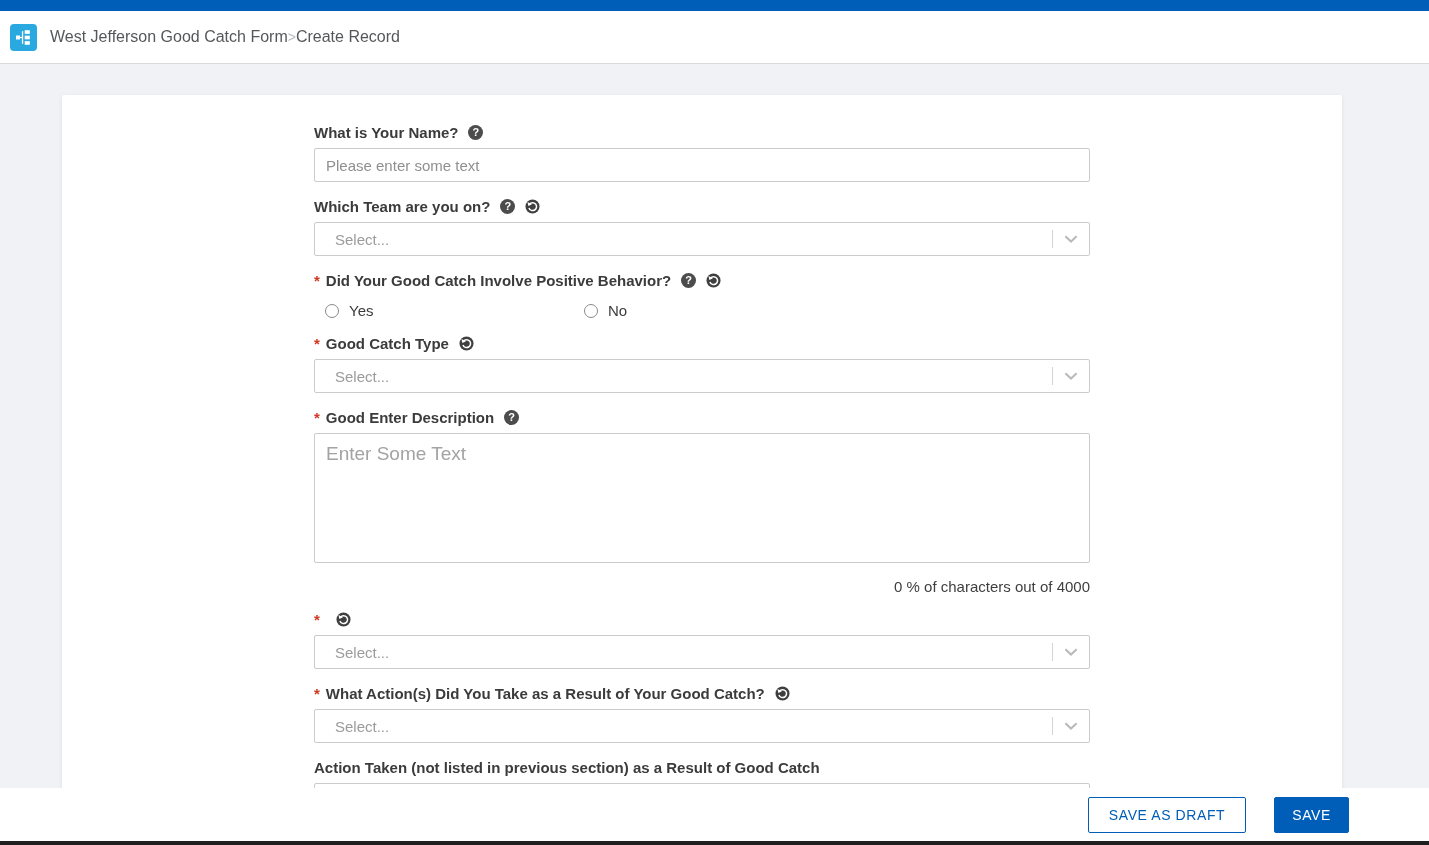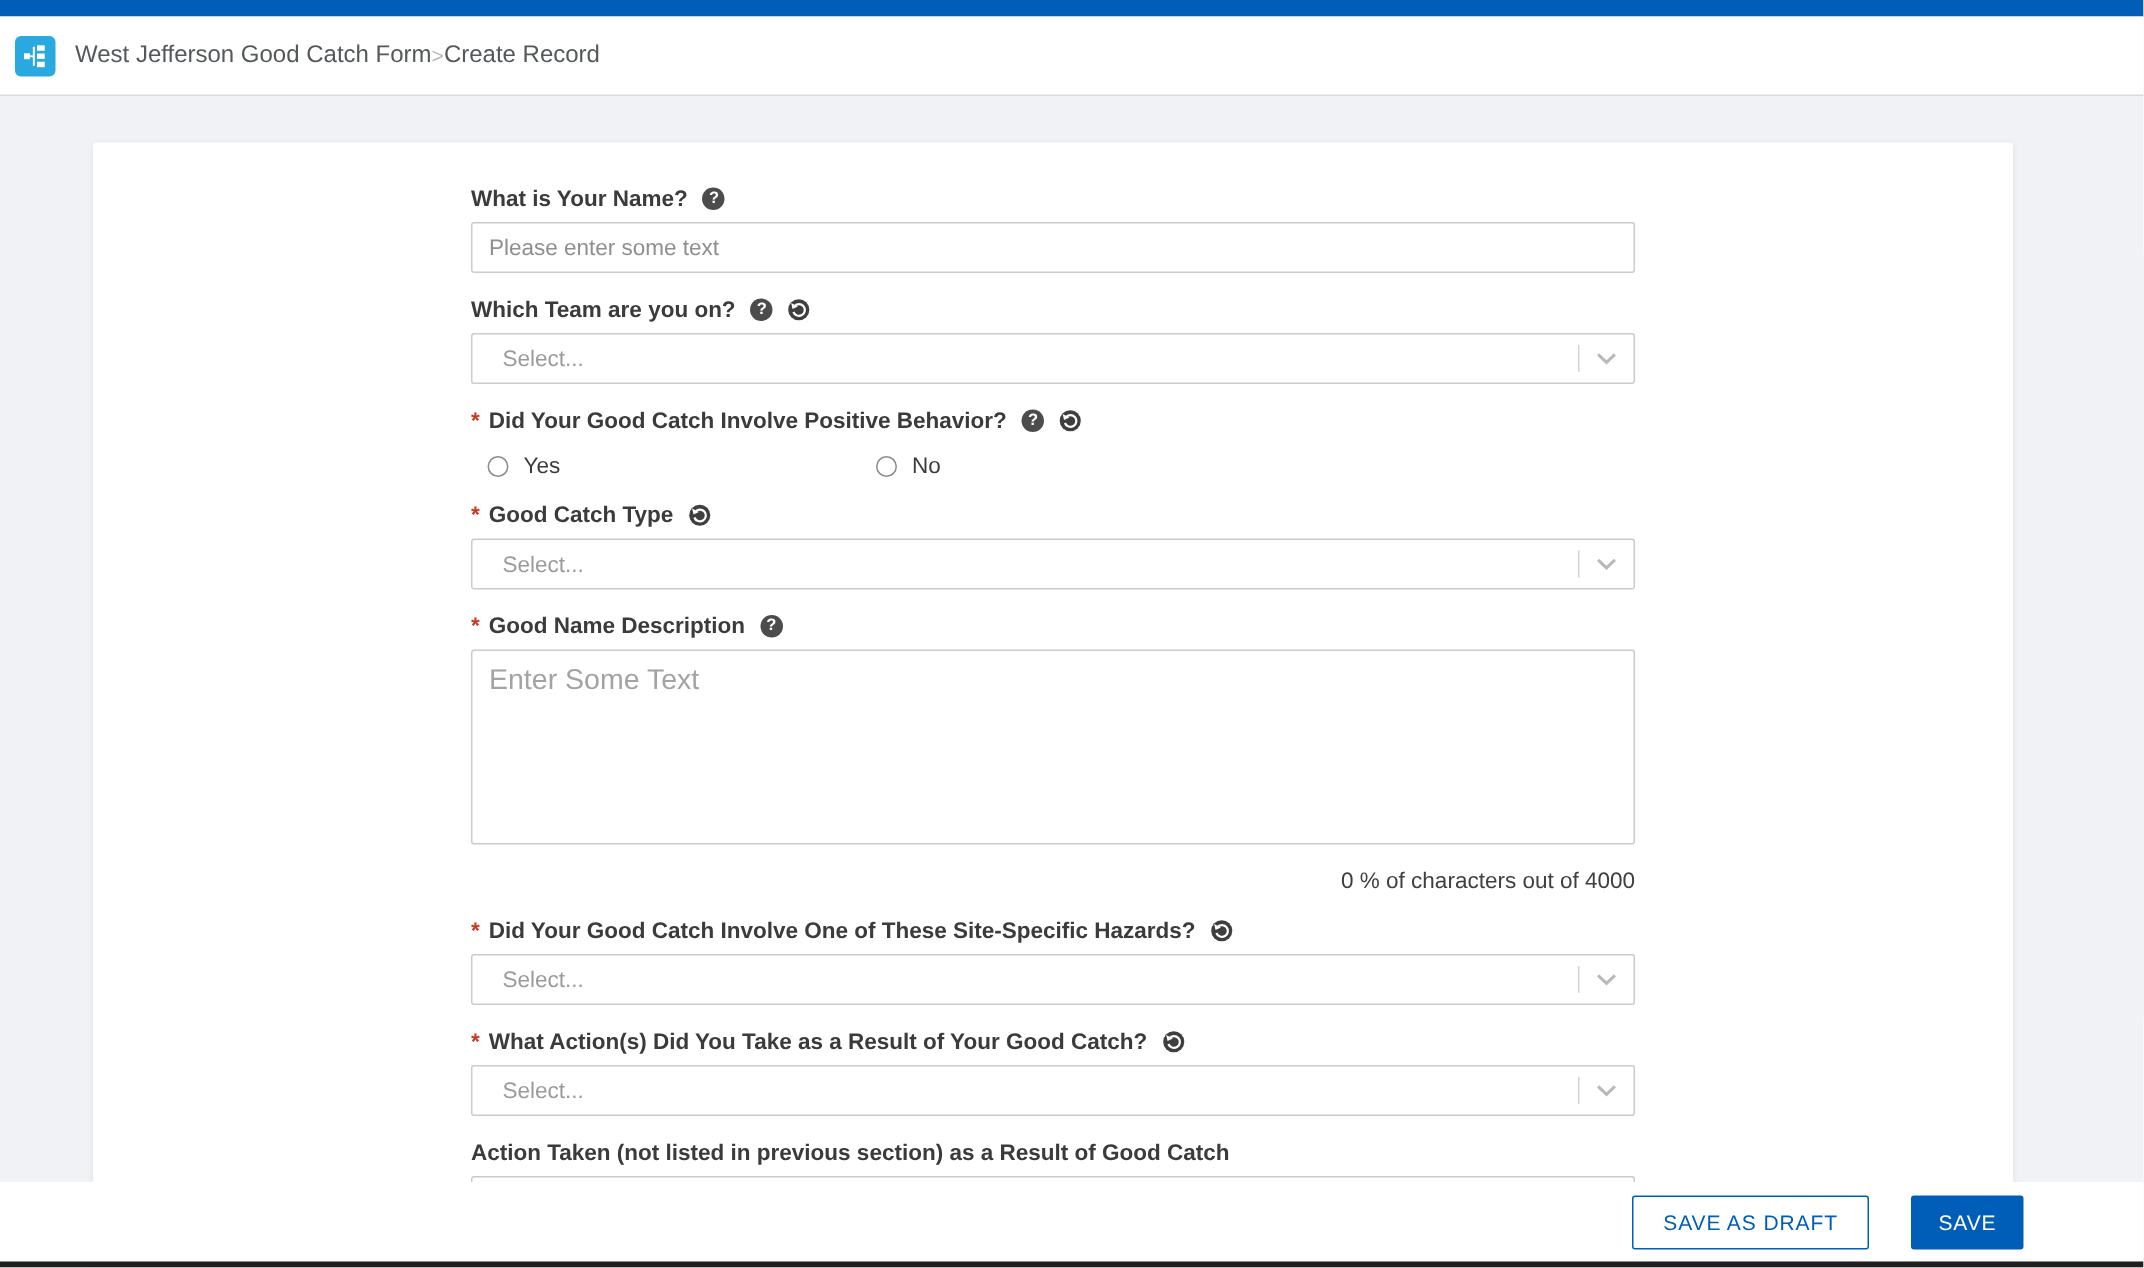--- a/index.html
+++ b/index.html
@@ -173,31 +173,30 @@
         <span class="select-divider"></span>
         <svg class="select-chevron" viewBox="0 0 12 8">
           <path d="M1 1.5 L6 6.3 L11 1.5" fill="none" stroke="#b9b9b9" stroke-width="1.8"></path>
         </svg>
       </div>
     </div>
 
     <div class="field">
       <div class="label-row">
         <span class="asterisk">*</span>
-        <span class="label">Good Name Description</span>
+        <span class="label">Good Enter Description</span>
         <span class="help-icon">?</span>
       </div>
       <textarea class="textarea" placeholder="Enter Some Text" style=""></textarea>
       <div class="counter">0 % of characters out of 4000</div>
     </div>
 
     <div class="field">
       <div class="label-row">
         <span class="asterisk">*</span>
-        <span class="label">Did Your Good Catch Involve One of These Site-Specific Hazards?</span>
         <svg class="revision-icon" viewBox="0 0 16 16">
           <circle cx="8" cy="8" r="7.5" fill="#3f3f3f"></circle>
           <path d="M4.8 5.6 A 4.2 4.2 0 1 1 4.2 9.6" fill="none" stroke="#fff" stroke-width="1.6"></path>
           <path d="M2.6 3.2 L3.6 7.4 L7.4 5.6 Z" fill="#fff"></path>
         </svg>
       </div>
       <div class="select-box">
         <span class="select-value">Select...</span>
         <span class="select-divider"></span>
         <svg class="select-chevron" viewBox="0 0 12 8">

